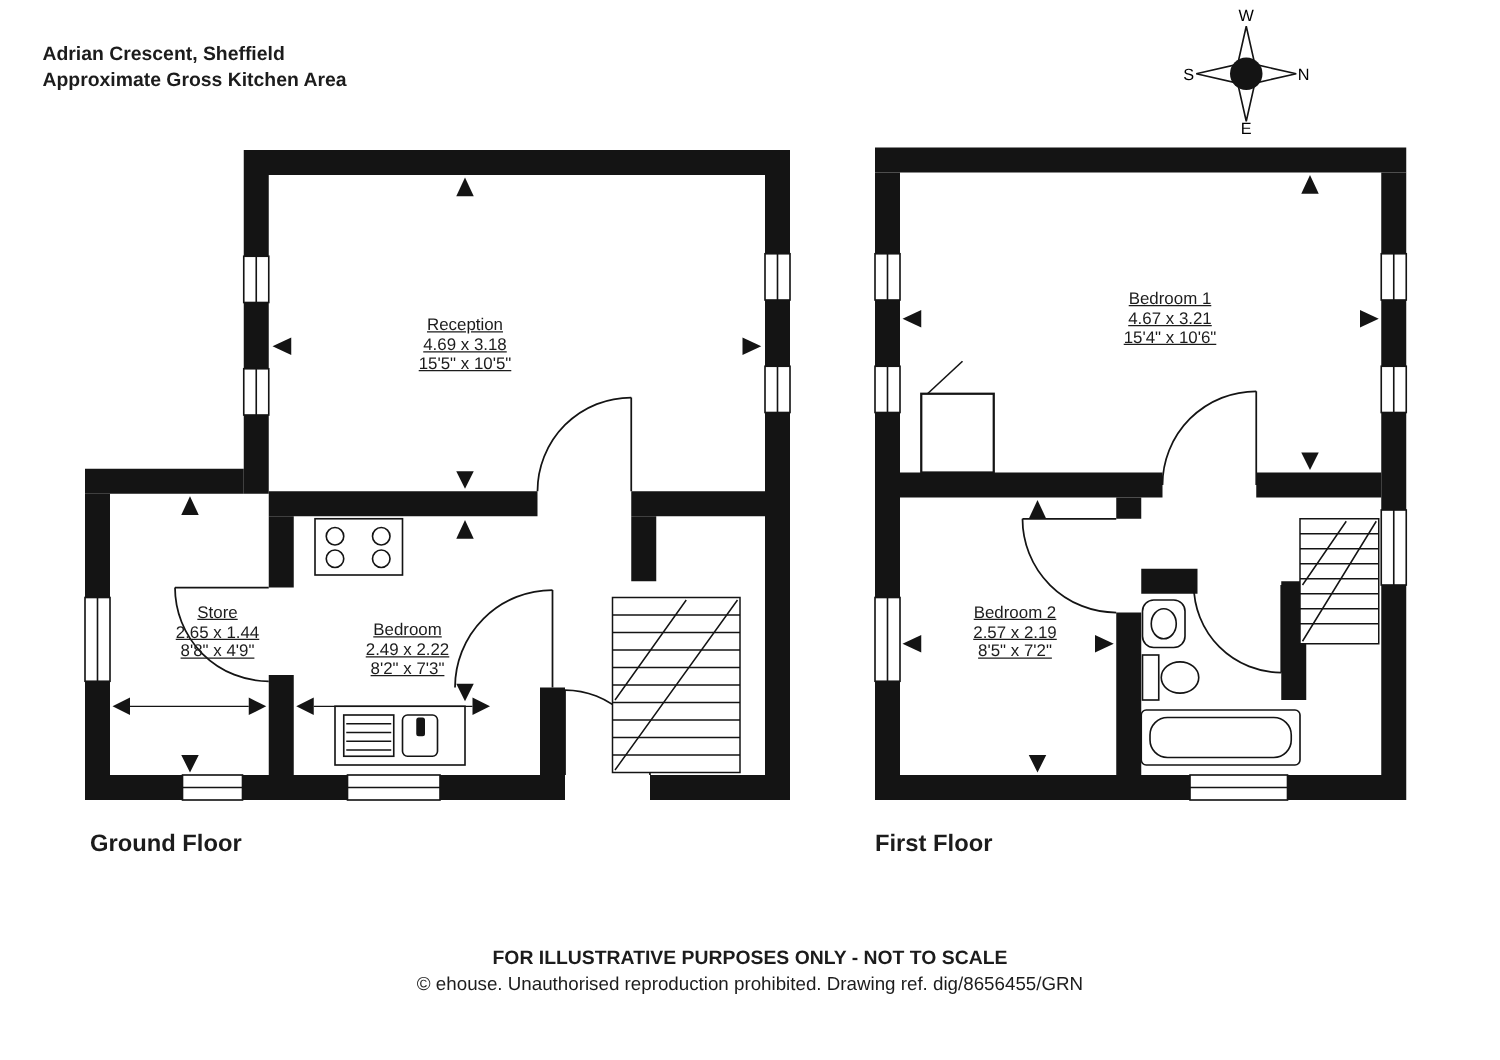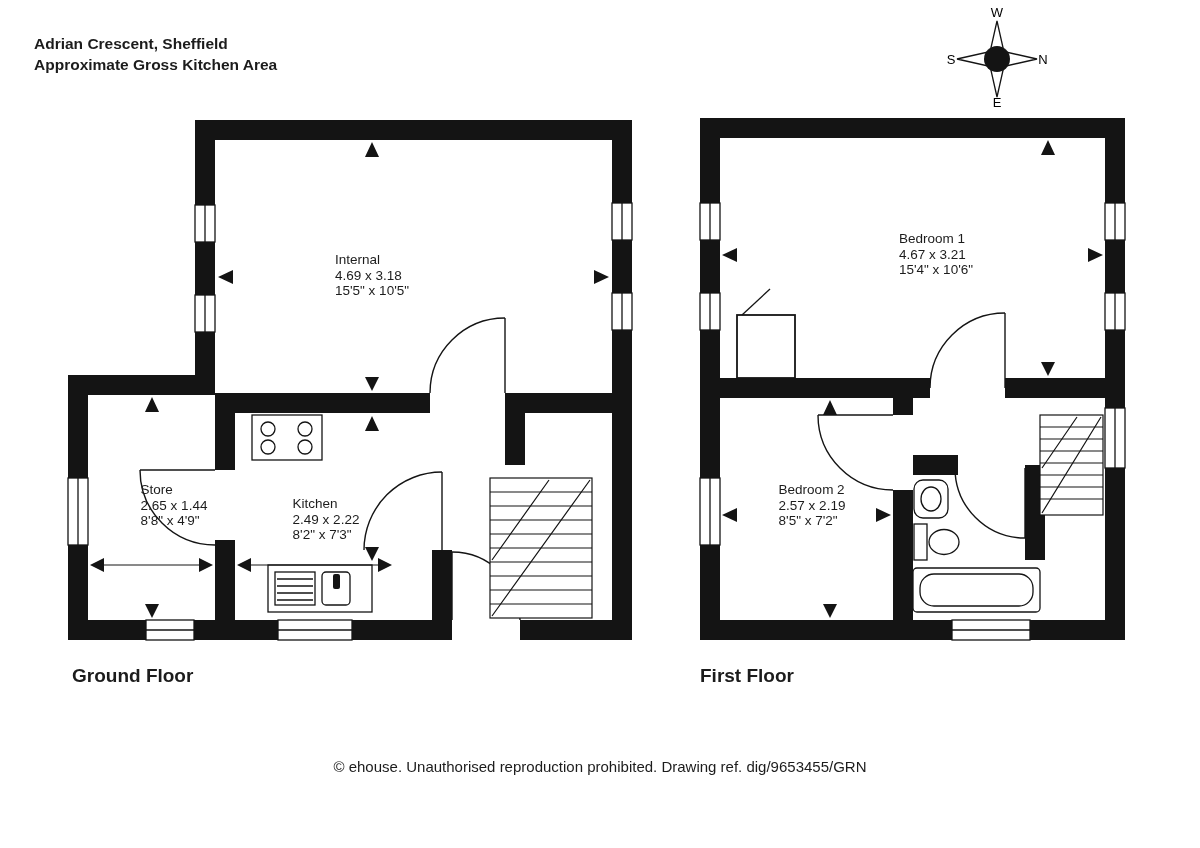--- a/index.html
+++ b/index.html
@@ -1,22 +1,22 @@
 <!DOCTYPE html>
 <html><head>
 <meta charset="utf-8">
 <style>
   html,body{margin:0;padding:0;background:#ffffff;}
   body{width:1200px;height:848px;position:relative;overflow:hidden;
        font-family:"Liberation Sans", sans-serif;color:#1c1c1c;}
   .abs{position:absolute;}
   .header{left:0;top:33px;width:1200px;text-align:left;font-weight:bold;
           font-size:15.5px;line-height:21px;margin-left:34px;}
-  .room-label{transform:translateX(-50%);font-size:13.5px;
-              line-height:15.5px;white-space:nowrap;}
+  .room-label{transform:translateX(-50%);text-align:center;font-size:13.5px;
+              line-height:15.5px;white-space:nowrap;text-decoration:underline;}
   .floor-label{font-size:19px;font-weight:bold;}
   .footer{left:0;top:757px;width:1200px;text-align:center;font-size:15px;
           line-height:20.5px;}
   .footer .b{font-weight:bold;font-size:15.5px;}
   svg{display:block;}
 </style>
 </head>
 <body>
 
 <div class="abs header">
@@ -253,47 +253,48 @@
       <polygon points="1048,376 1041,362 1055,362"></polygon>
       <polygon points="830,400 823,415 837,415"></polygon>
       <polygon points="830,618 823,604 837,604"></polygon>
       <polygon points="722,515 737,508 737,522"></polygon>
       <polygon points="891,515 876,508 876,522"></polygon>
     </g>
   </g>
 </svg>
 
 <div class="abs room-label" style="left:372px;top:252px">
-  <div>Internal</div>
+  <div>Reception</div>
   <div>4.69 x 3.18</div>
   <div>15'5" x 10'5"</div>
 </div>
 
 <div class="abs room-label" style="left:174px;top:482px">
   <div>Store</div>
   <div>2.65 x 1.44</div>
   <div>8'8" x 4'9"</div>
 </div>
 
 <div class="abs room-label" style="left:326px;top:496px">
-  <div>Kitchen</div>
+  <div>Bedroom</div>
   <div>2.49 x 2.22</div>
   <div>8'2" x 7'3"</div>
 </div>
 
 <div class="abs room-label" style="left:936px;top:231px">
   <div>Bedroom 1</div>
   <div>4.67 x 3.21</div>
   <div>15'4" x 10'6"</div>
 </div>
 
 <div class="abs room-label" style="left:812px;top:482px">
   <div>Bedroom 2</div>
   <div>2.57 x 2.19</div>
   <div>8'5" x 7'2"</div>
 </div>
 
 <div class="abs floor-label" style="left:72px;top:665px">Ground Floor</div>
 <div class="abs floor-label" style="left:700px;top:665px">First Floor</div>
 
 <div class="abs footer">
-  <div>© ehouse. Unauthorised reproduction prohibited. Drawing ref. dig/9653455/GRN</div>
+  <div class="b">FOR ILLUSTRATIVE PURPOSES ONLY - NOT TO SCALE</div>
+  <div>© ehouse. Unauthorised reproduction prohibited. Drawing ref. dig/8656455/GRN</div>
 </div>
 
 </body></html>

